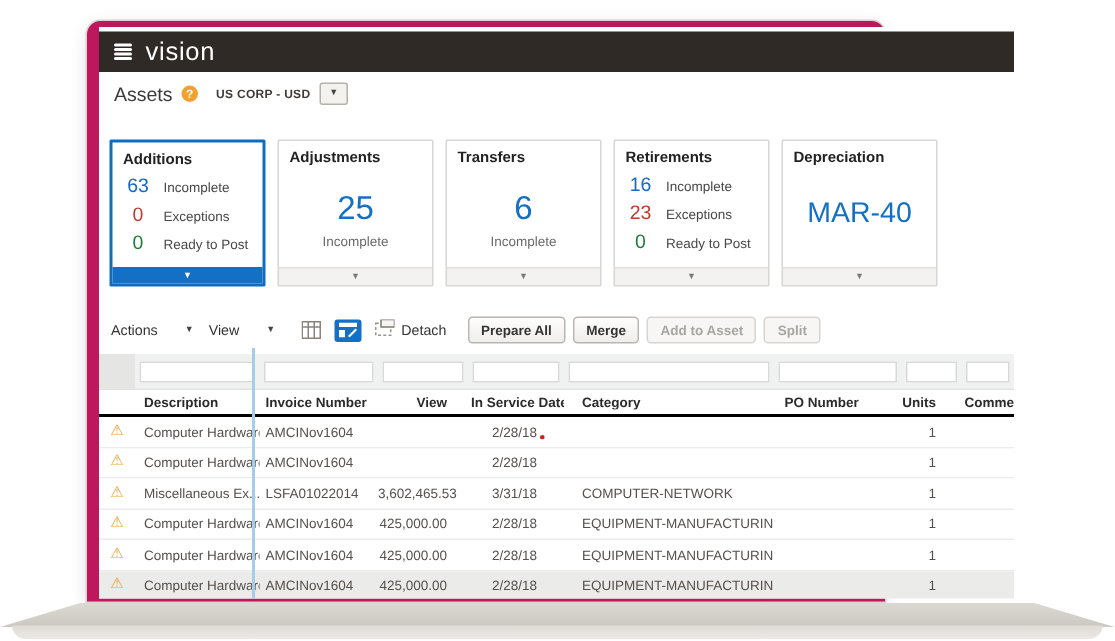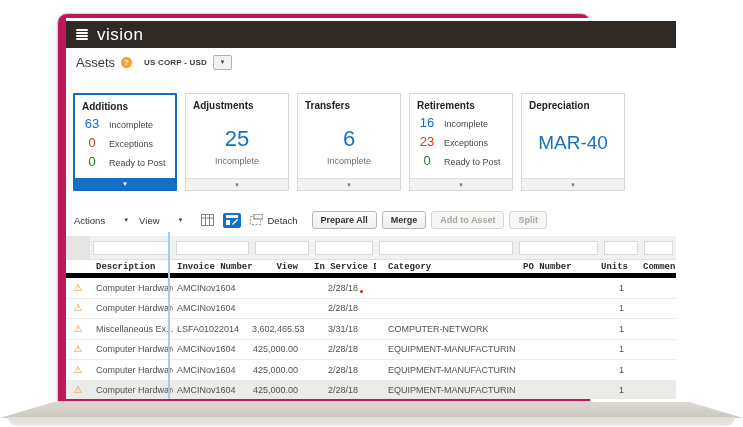--- a/index.html
+++ b/index.html
@@ -67,21 +67,21 @@
 
   
   .tablewrap{position:absolute;left:0;top:218px;right:0;bottom:0;}
   .grid-row{display:grid;grid-template-columns:24px 83px 79px 60px 64px 140px 85px 40px auto;
             align-items:center;box-sizing:border-box;}
   .filter-row{height:24px;background:#f0f2f1;border-bottom:1px solid #e2e2e2;}
   .filter-cell{height:100%;display:flex;align-items:center;box-sizing:border-box;padding:0 3px;}
   .filter-cell.rowhead{background:#e5e5e4;}
   .filter-cell input{width:100%;height:14px;border:1px solid #d9d9d9;background:#fff;
             box-sizing:border-box;font-size:8px;padding:0 2px;outline:none;}
-  .header-row{height:18px;background:#fff;border-bottom:5px solid #000000;font-size:9px;font-weight:bold;color:#2b2b2b;font-family:Liberation Mono, monospace;}
+  .header-row{height:18px;background:#fff;border-bottom:2px solid #000000;font-size:9px;font-weight:bold;color:#2b2b2b;}
   .data-row{height:20.5px;background:#fff;border-bottom:1px solid #ececec;font-size:9px;color:#55504b;}
   .data-row.selected{background:#ebebe9;}
   .cell{overflow:hidden;white-space:nowrap;box-sizing:border-box;}
   .c-desc{padding-left:6px;}
   .c-inv{padding-left:4px;}
   .c-cost{text-align:right;padding-right:14px;}
   .c-date{text-align:right;padding-right:18px;position:relative;}
   .c-cat{padding-left:12px;}
   .c-po{padding-left:7px;}
   .c-units{text-align:right;padding-right:17px;}

